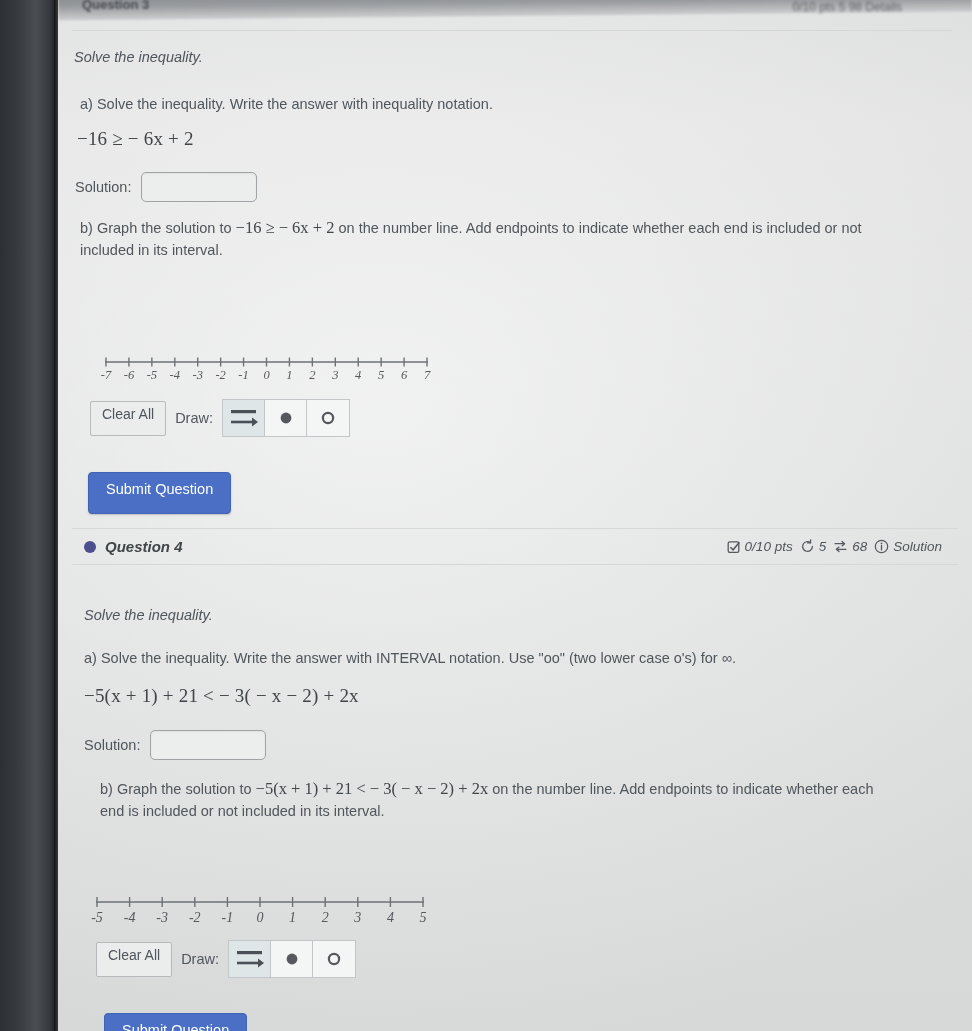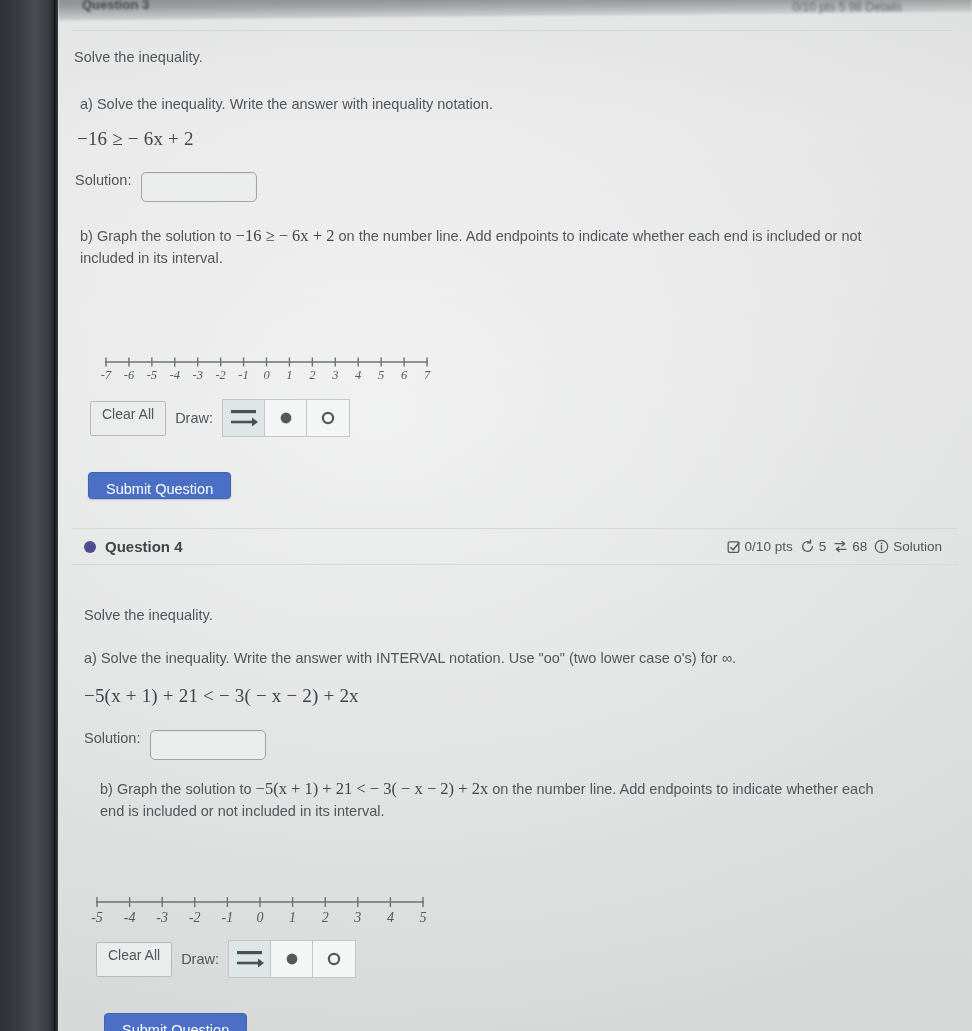--- a/index.html
+++ b/index.html
@@ -59,32 +59,32 @@
     position:absolute; left:14px; top:30px; width:880px; height:1px;
     background:#d5d6d7; z-index:4;
   }
 
   
   .qbody { position:absolute; left:0; width:914px; color:#4a5157; }
 
   .q-text {
     font-size:14.5px; color:#4f565c; line-height:1.38;
   }
-  .q-title { font-size:14.5px; color:#4f565c; }
+  .q-title { font-size:14.5px; color:#4f565c;font-style:italic; }
 
   .math {
     font-family:"Liberation Serif", serif;
     font-size:19px; color:#3f4549; letter-spacing:.2px;
   }
   .math-inline{
     font-family:"Liberation Serif", serif;
     font-size:16.5px; color:#3f4549;
   }
 
-  .sol-row { display:flex; gap:10px; }
+  .sol-row { display:flex; align-items:center; gap:10px; }
   .sol-label { font-size:14.5px; color:#4f565c; }
   .sol-input {
     width:116px; height:30px; border:1px solid #9fa3a6; border-radius:5px;
     background:#eceded; box-shadow: inset 0 1px 2px rgba(0,0,0,.05);
   }
 
   
   .numline { position:relative; }
   .numline svg { display:block; }
 
@@ -100,31 +100,32 @@
     width:42px; height:36px; border-right:1px solid #c3c6c8;
     display:flex; align-items:center; justify-content:center;
     background:#f4f5f5;
   }
   .tool:last-child { border-right:none; }
   .tool.selected { background:#dfe6e8; }
 
   
   .submit-btn {
     display:inline-block; background:#4a6fc4; color:#ffffff;
-    font-size:14.5px; padding:8px 17px 1px; border-radius:4px;
+    font-size:14.5px; padding:8px 17px 16px; border-radius:4px;
     border:1px solid #3f63b5;
     box-shadow: 0 1px 2px rgba(0,0,0,.18);
   }
 
   
   .qhead-wrap{ position:absolute; left:0; width:914px; }
   .qhead-rule { height:1px; background:#d6d7d8; margin:0 14px; }
   .qhead {
     display:flex; align-items:center; justify-content:space-between;
     padding:9px 30px 9px 26px;
+    font-style:italic;
   }
   .qhead-left { display:flex; align-items:center; gap:9px; }
   .q-dot { width:12px; height:12px; border-radius:50%; background:#4c4e8e; }
   .q-name { font-size:15px; font-weight:bold; color:#3f4549; }
   .qhead-right { display:flex; align-items:center; gap:7px; font-size:13.5px; color:#4f565c; }
   .badge { display:flex; align-items:center; gap:4px; }
   .ico { display:inline-flex; align-items:center; justify-content:center; }
 </style>
 </head>
 <body>
@@ -146,21 +147,21 @@
 
     <div class="math" style="position:absolute; left:19px; top:84px;">
       <span>−16 ≥ − 6x + 2</span>
     </div>
 
     <div class="sol-row" style="position:absolute; left:17px; top:128px;">
       <span class="sol-label">Solution:</span>
       <input class="sol-input" type="text" placeholder="" style="">
     </div>
 
-    <div class="q-text" style="position:absolute; left:22px; top:181px; width:790px;">
+    <div class="q-text" style="position:absolute; left:22px; top:173px; width:790px;">
       <span>b) Graph the solution to</span>
       <span class="math-inline">−16 ≥ − 6x + 2</span>
       <span>on the number line. Add endpoints to indicate whether each end is included or not included in its interval.</span>
     </div>
 
     <div class="numline" style="position:absolute; left:20px; top:304px;">
       <svg width="360" height="40" viewBox="0 0 360 40">
         <line x1="27" y1="14" x2="350" y2="14" stroke="#6c7276" stroke-width="1.4"></line>
         <g id="q3-ticks" stroke="#6c7276" stroke-width="1.4">
             <line x1="28.00" x2="28.00" y1="9.5" y2="18.5"></line>

